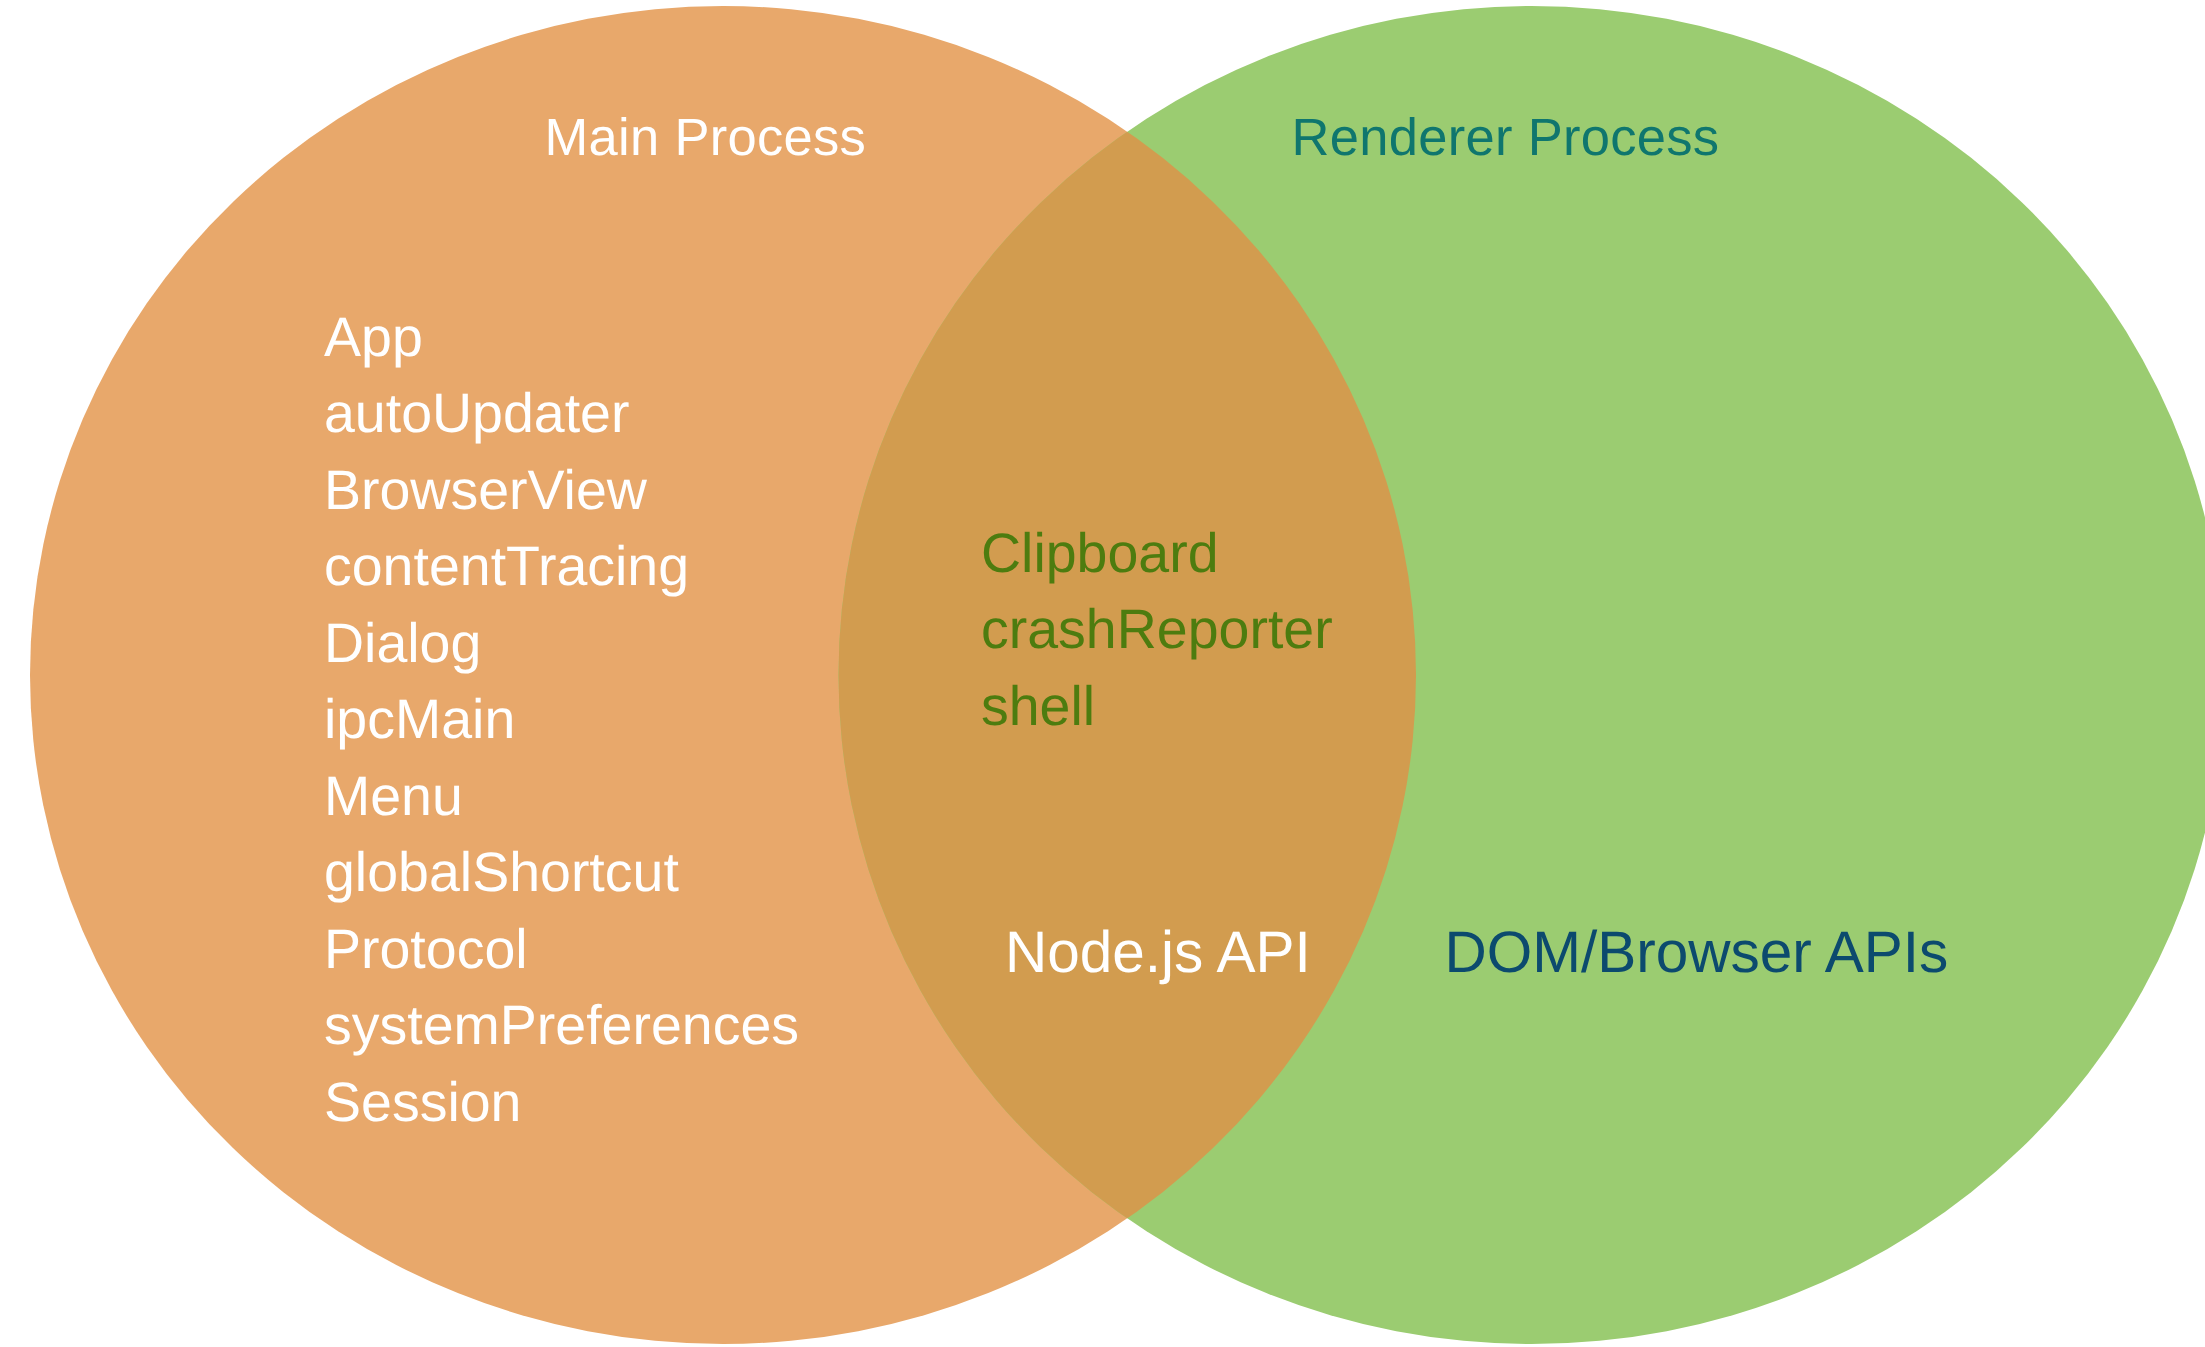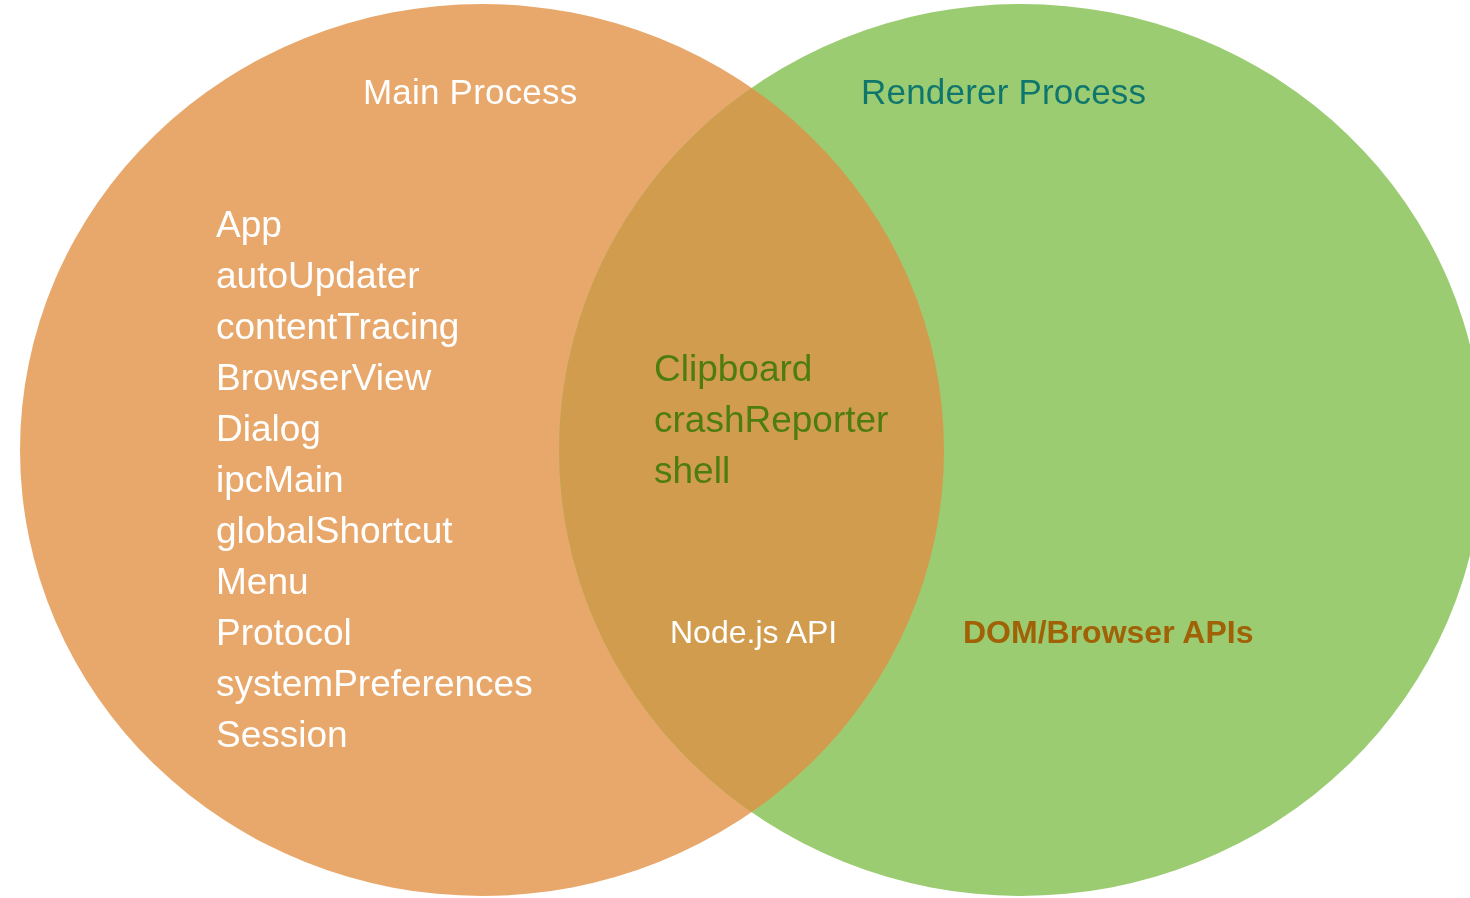--- a/index.html
+++ b/index.html
@@ -58,21 +58,21 @@
     white-space: nowrap;
   }
   .api-list .api-item { display: block; }
 
   #main-api-list      { left: 216px; top: 199px; }
   #renderer-api-list  { left: 957px; top: 203px; }
   #shared-api-list    { left: 654px; top: 343px; }
 
   
   .caption {
-    font-size: 32px;
+    font-size: 39px;
   }
   #caption-node { left: 670px; top: 616px; }
   #caption-dom  { left: 963px; top: 616px; }
 </style>
 </head>
 <body>
 
 <div id="stage" style="background: rgb(255, 255, 255);">
 
   <svg id="venn-svg" viewBox="0 0 1470 898" aria-hidden="true">
@@ -90,36 +90,36 @@
 
   <div class="text-layer">
 
     <div class="lbl circle-title" id="title-main" style="color: rgb(255, 255, 255);">Main Process</div>
 
     <div class="lbl circle-title" id="title-rend" style="color: #0f766e;">Renderer Process</div>
 
     <div class="api-list" id="main-api-list" style="color: rgb(255, 255, 255);">
       <span class="api-item">App</span>
       <span class="api-item">autoUpdater</span>
+      <span class="api-item">BrowserView</span>
       <span class="api-item">contentTracing</span>
-      <span class="api-item">BrowserView</span>
       <span class="api-item">Dialog</span>
       <span class="api-item">ipcMain</span>
+      <span class="api-item">Menu</span>
       <span class="api-item">globalShortcut</span>
-      <span class="api-item">Menu</span>
       <span class="api-item">Protocol</span>
       <span class="api-item">systemPreferences</span>
       <span class="api-item">Session</span>
     </div>
 
     <div class="api-list" id="shared-api-list" style="color: #4d7c0f;">
       <span class="api-item">Clipboard</span>
       <span class="api-item">crashReporter</span>
       <span class="api-item">shell</span>
     </div>
 
 
     <div class="lbl caption" id="caption-node" style="color: rgb(255, 255, 255);">Node.js API</div>
 
-    <div class="lbl caption" id="caption-dom" style="color: #a16207; font-weight: bold;">DOM/Browser APIs</div>
+    <div class="lbl caption" id="caption-dom" style="color: #0c4a6e;">DOM/Browser APIs</div>
 
   </div>
 </div>
 
 </body></html>

